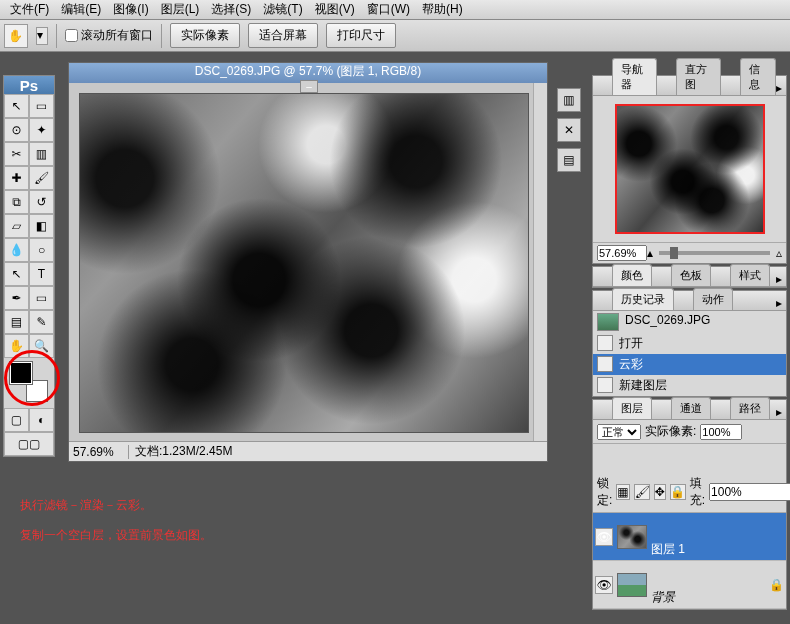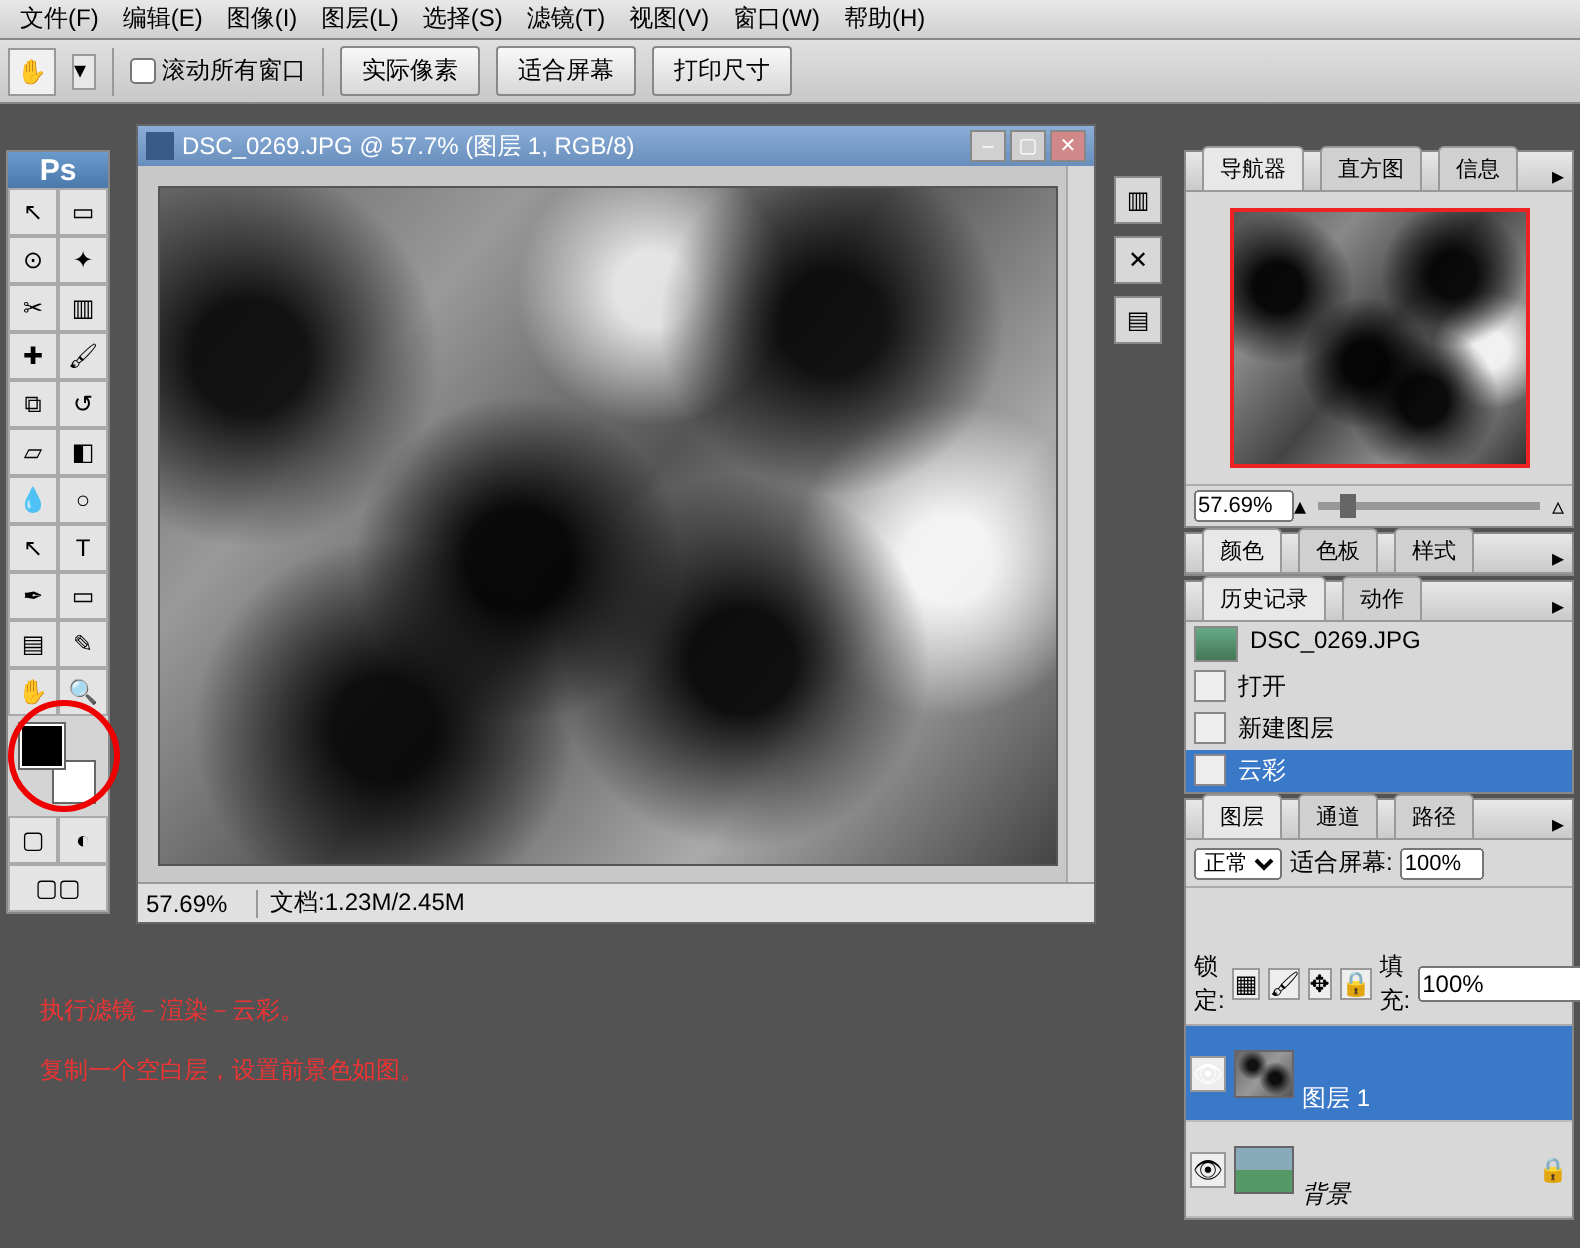--- a/index.html
+++ b/index.html
@@ -23,21 +23,21 @@
 .tb-grid { display: flex; flex-wrap: wrap; }
 .tb-cell { width: 25px; height: 24px; border: 1px solid #aaa; display: flex; align-items: center; justify-content: center; background: #e4e4e4; }
 .tb-wide { width: 50px; }
 .color-area { position: relative; height: 50px; }
 .bg-swatch { position: absolute; width: 22px; height: 22px; background: #fff; border: 1px solid #666; left: 22px; top: 22px; }
 .fg-swatch { position: absolute; width: 22px; height: 22px; background: #000; border: 1px solid #fff; outline: 1px solid #666; left: 6px; top: 4px; }
 .red-circle { position: absolute; border: 3px solid #e00; border-radius: 50%; width: 56px; height: 56px; left: 4px; top: 350px; pointer-events: none; }
 
 
 .docwin { position: absolute; left: 68px; top: 62px; width: 480px; height: 400px; border: 1px solid #666; background: #c8c8c8; }
-.titlebar { height: 20px; background: linear-gradient(#8aaed8,#6a8ebc); display: flex; align-items: center; padding: 0 4px; color: #fff; }
+.titlebar { height: 20px; background: linear-gradient(#8aaed8,#6a8ebc); display: flex; align-items: center; padding: 0 4px; color: #fff; flex-direction: column; }
 .titlebar .icon { width: 14px; height: 14px; background: #3a5a8a; margin-right: 4px; }
 .titlebar .spacer { flex: 1; }
 .winbtn { width: 18px; height: 16px; background: #d0d0d0; border: 1px solid #888; margin-left: 2px; display: flex; align-items: center; justify-content: center; font-size: 10px; }
 .winbtn.close { background: #d08888; }
 .canvas { position: absolute; left: 10px; top: 30px; width: 450px; height: 340px; border: 1px solid #555; background-image:
    radial-gradient(circle at 10% 25%, #222 0 6%, transparent 20%),
    radial-gradient(circle at 40% 55%, #181818 0 8%, transparent 25%),
    radial-gradient(circle at 75% 20%, #2a2a2a 0 6%, transparent 20%),
    radial-gradient(circle at 65% 70%, #1a1a1a 0 7%, transparent 25%),
    radial-gradient(circle at 25% 80%, #222 0 6%, transparent 22%),
@@ -52,21 +52,21 @@
 .scroll-v { position: absolute; right: 0; top: 20px; bottom: 20px; width: 14px; background: #d8d8d8; border-left: 1px solid #aaa; }
 
 
 .minitb { position: absolute; left: 557px; top: 88px; width: 26px; }
 .minitb > div { width: 24px; height: 24px; background: #d8d8d8; border: 1px solid #888; margin-bottom: 6px; display: flex; align-items: center; justify-content: center; }
 
 
 .panels { position: absolute; right: 3px; top: 75px; width: 195px; display: flex; flex-direction: column; gap: 2px; }
 .panel { background: #d8d8d8; border: 1px solid #888; }
 .panel-tabs { height: 20px; background: linear-gradient(#e8e8e8,#cacaca); display: flex; border-bottom: 1px solid #999; align-items: flex-end; }
-.tab { padding: 3px 8px; border: 1px solid #999; border-bottom: none; background: #d0d0d0; margin-left: 8px; border-radius: 3px 3px 0 0; font-size: 11px; }
+.tab { padding: 3px 8px; border: 1px solid #999; border-bottom: none; background: #d0d0d0; margin-left: 19px; border-radius: 3px 3px 0 0; font-size: 11px; }
 .tab.active { background: #e8e8e8; }
 .panel-close { margin-left: auto; margin-right: 4px; }
 .panel-body { padding: 4px; }
 
 .nav-thumb { width: 150px; height: 130px; border: 2px solid #e22; margin: 4px auto; background-image:
    radial-gradient(circle at 15% 30%, #111 0 8%, transparent 25%),
    radial-gradient(circle at 45% 60%, #151515 0 10%, transparent 30%),
    radial-gradient(circle at 75% 25%, #1e1e1e 0 8%, transparent 25%),
    radial-gradient(circle at 65% 75%, #141414 0 9%, transparent 28%),
    radial-gradient(circle at 88% 55%, #ddd 0 6%, transparent 20%),
@@ -235,41 +235,41 @@
     </div>
     <div class="history-list">
       <div class="hist-row">
         <div class="hist-thumb"></div>
         <span>DSC_0269.JPG</span>
       </div>
       <div class="hist-row">
         <div class="hist-icon"></div>
         <span>打开</span>
       </div>
+      <div class="hist-row sel">
+        <div class="hist-icon"></div>
+        <span>云彩</span>
+      </div>
       <div class="hist-row">
         <div class="hist-icon"></div>
         <span>新建图层</span>
       </div>
-      <div class="hist-row sel">
-        <div class="hist-icon"></div>
-        <span>云彩</span>
-      </div>
     </div>
   </div>
 
   <div class="panel">
     <div class="panel-tabs">
       <div class="tab active">图层</div>
       <div class="tab">通道</div>
       <div class="tab">路径</div>
       <div class="panel-close">▸</div>
     </div>
     <div class="layer-controls">
       <select><option>正常</option></select>
-      <span>适合屏幕:</span>
+      <span>实际像素:</span>
       <input type="text" value="100%" style="">
     </div>
     <div class="lock-row">
       <span>锁定:</span>
       <div class="lock-icon">▦</div>
       <div class="lock-icon">🖌</div>
       <div class="lock-icon">✥</div>
       <div class="lock-icon">🔒</div>
       <span>填充:</span>
       <input type="text" value="100%" style="">

